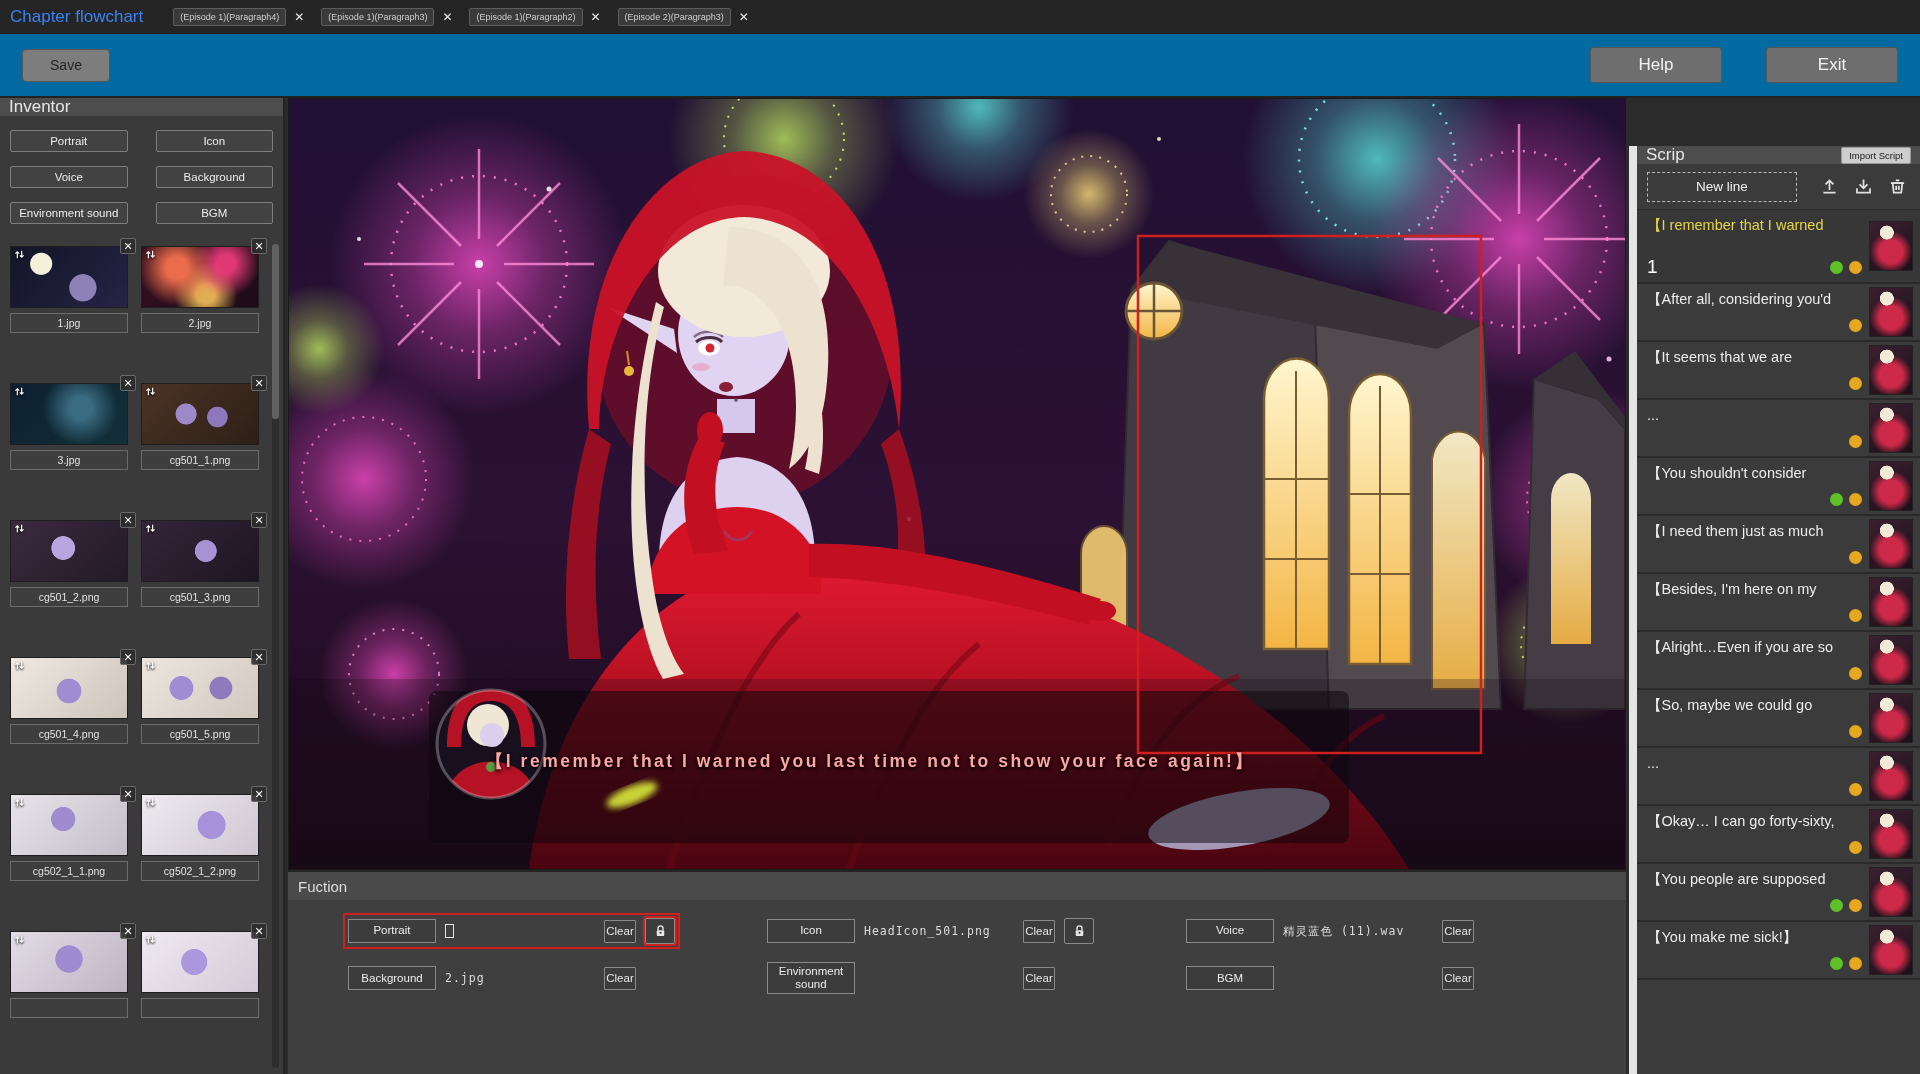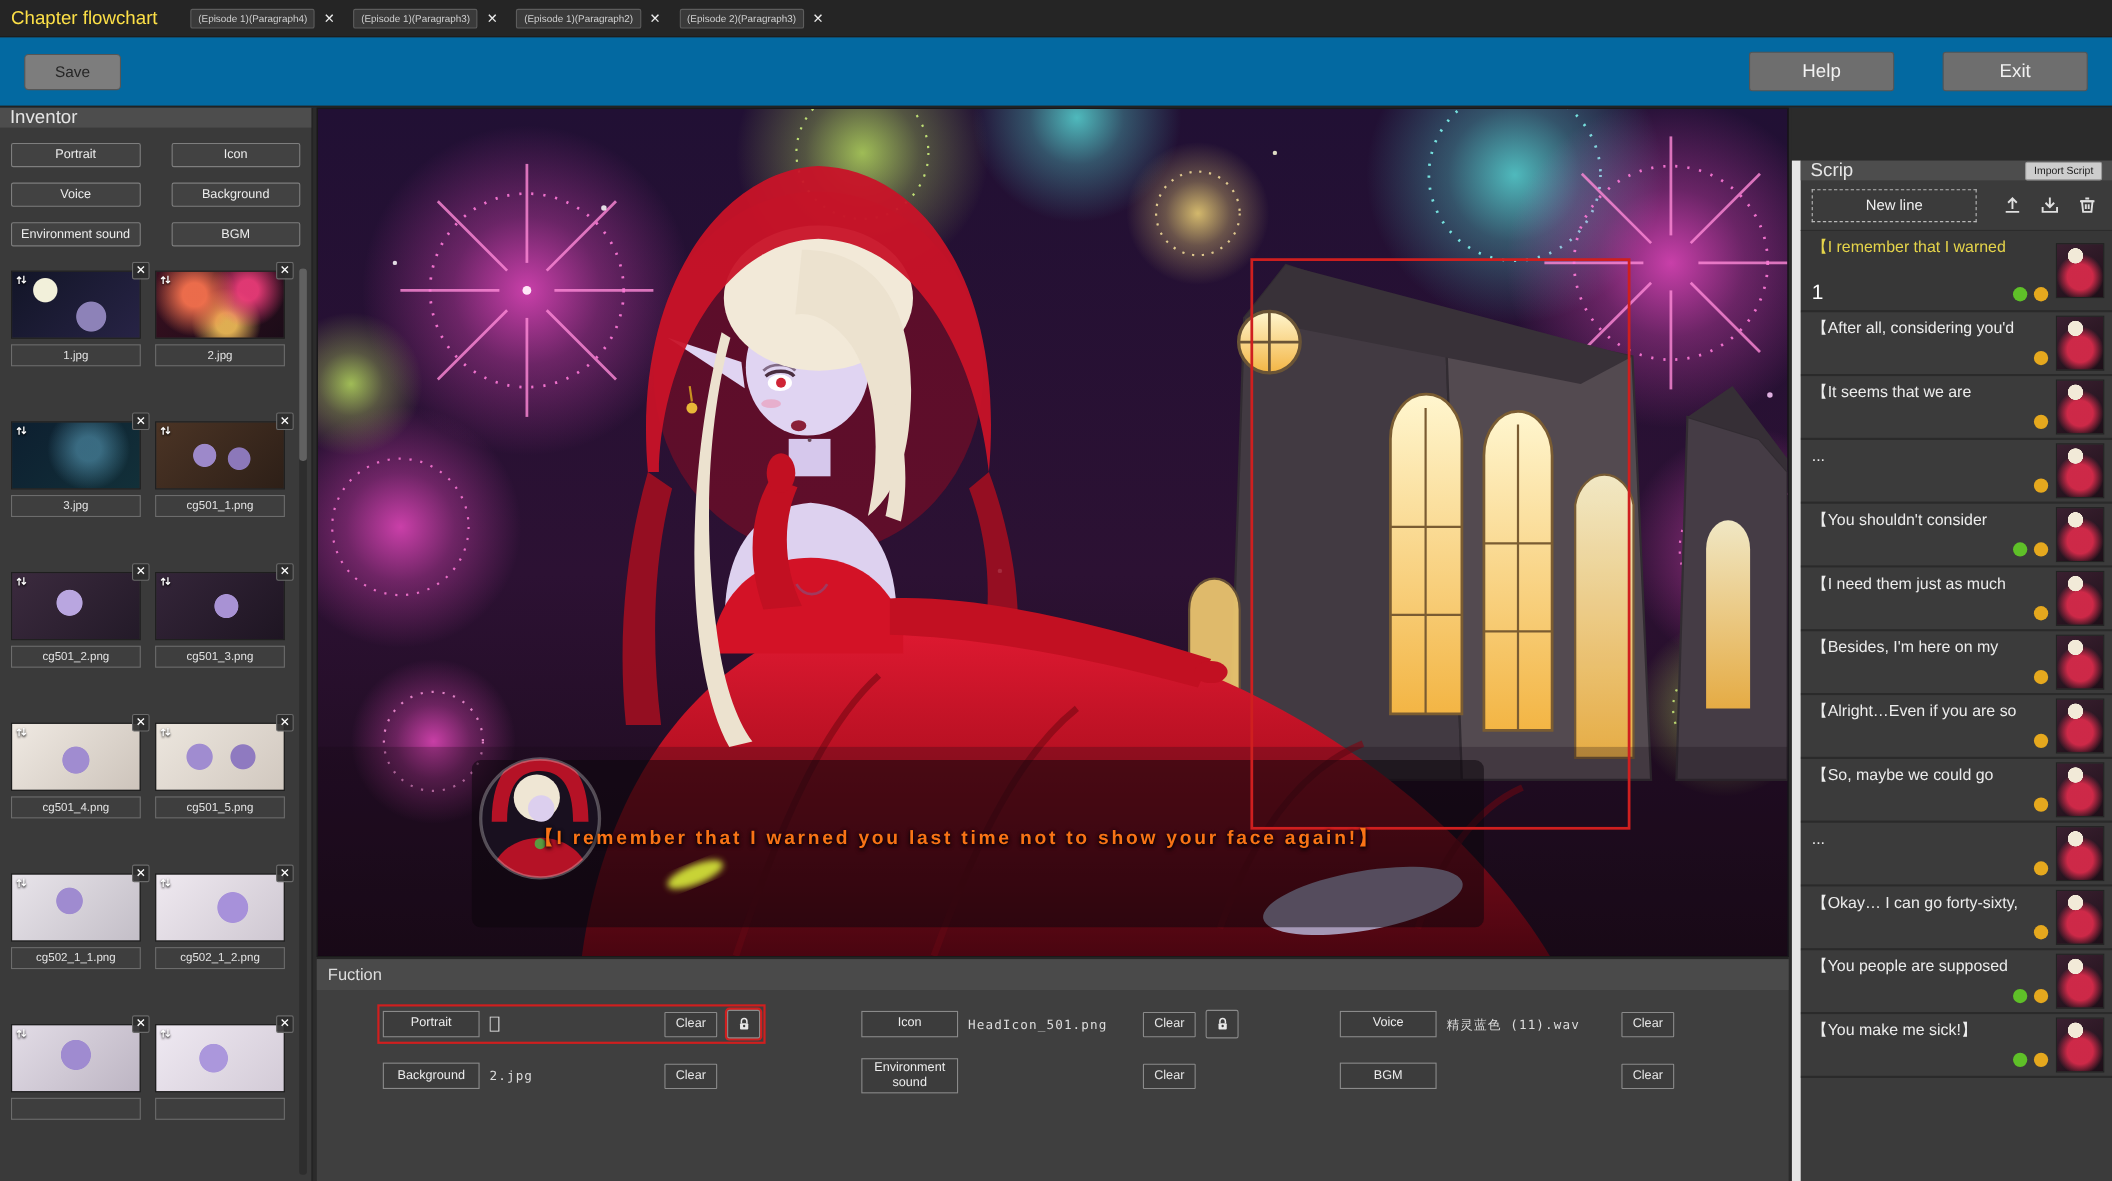--- a/index.html
+++ b/index.html
@@ -5,21 +5,21 @@
   :root{ --accent:#cf1f1f; --sel-text:#e5d44a; }
   *{margin:0;padding:0;box-sizing:border-box;}
   html,body{width:1920px;height:1074px;overflow:hidden;background:#2b2b2b;
     font-family:"Liberation Sans", sans-serif;}
   button{font-family:inherit;cursor:pointer;}
   .app{width:1920px;height:1074px;display:flex;flex-direction:column;background:#2b2b2b;}
 
   
   .tabbar{height:34px;flex:none;background:#252525;border-bottom:1px solid #1b1b1b;
     display:flex;align-items:center;padding:0 10px;}
-  .app-title{color:#fde047;font-size:17px;margin-right:30px;white-space:nowrap;}
+  .app-title{color:#3b82f6;font-size:17px;margin-right:30px;white-space:nowrap;}
   .tabs{display:flex;gap:17px;align-items:center;}
   .tab{display:flex;align-items:center;gap:8px;}
   .tab-label{font-size:9px;color:#cfcfcf;background:#3a3a3a;border:1px solid #5d5d5d;
     padding:3px 6px;border-radius:2px;white-space:nowrap;}
   .tab-close{color:#ededed;font-size:12px;line-height:1;}
 
   
   .toolbar{height:64px;flex:none;background:#0369a1;border-bottom:2px solid #222;
     display:flex;align-items:center;padding:0 22px;}
   .btn-save{width:88px;height:33px;background:#7d7d7d;border:1px solid #565656;border-radius:4px;
@@ -55,39 +55,39 @@
   .scrollbar-thumb{position:absolute;top:0;left:0;right:0;height:175px;background:#616161;border-radius:3px;}
   .import-row{flex:none;height:56px;display:flex;align-items:center;justify-content:center;}
   .btn-import{width:172px;height:30px;background:#424242;border:1px solid #7e7e7e;color:#ececec;
     font-size:13px;border-radius:2px;}
 
   
   .center{flex:1;min-width:0;display:flex;flex-direction:column;background:#2b2b2b;padding:0 3px;}
   .preview{flex:1;position:relative;background:#140a1c;border:1px solid #1a1a1a;overflow:hidden;}
   .preview svg.scene{position:absolute;inset:0;width:100%;height:100%;}
   .dialog-text{position:absolute;left:43.5%;top:86%;transform:translate(-50%,-50%);
-    color:#f97316;font-size:17.5px;font-weight:bold;letter-spacing:2.5px;white-space:nowrap;
+    color:#fca5a5;font-size:17.5px;font-weight:bold;letter-spacing:2.5px;white-space:nowrap;
     text-shadow:0 2px 4px rgba(0,0,0,.95),0 0 3px rgba(0,0,0,.8);}
 
   .fuction{height:204px;flex:none;background:#3f3f3f;border-top:2px solid #242424;
     display:flex;flex-direction:column;}
   .fuction-title{height:28px;flex:none;background:#4a4a4a;color:#dedede;font-size:15px;
     display:flex;align-items:center;padding:0 10px;}
   .fields{display:grid;grid-template-columns:auto auto auto;justify-content:start;
     column-gap:92px;row-gap:18px;padding:18px 0 0 60px;}
   .field{display:flex;align-items:center;gap:9px;}
   .field-hl{outline:2px solid var(--accent);outline-offset:3px;}
   .field-hl .btn-lock{box-shadow:0 0 0 2px var(--accent);}
   .field-label{min-width:88px;max-width:88px;min-height:24px;background:#3c3c3c;
     border:1px solid #8a8a8a;color:#ececec;font-size:11.5px;display:flex;align-items:center;
     justify-content:center;text-align:center;line-height:1.15;padding:2px 3px;}
   .field-value{width:150px;color:#dcdcdc;font-size:11.5px;letter-spacing:1px;
     font-family:"DejaVu Sans Mono",monospace;white-space:nowrap;overflow:hidden;display:flex;align-items:flex-end;gap:3px;}
   .value-cursor{display:inline-block;width:9px;height:14px;border:1px solid #e6e6e6;}
-  .btn-clear{width:48px;height:23px;background:#3c3c3c;border:1px solid #8a8a8a;color:#e6e6e6;
+  .btn-clear{width:32px;height:23px;background:#3c3c3c;border:1px solid #8a8a8a;color:#e6e6e6;
     font-size:11.5px;border-radius:1px;}
   .btn-lock{width:30px;height:26px;background:#3c3c3c;border:1px solid #8a8a8a;border-radius:2px;
     display:flex;align-items:center;justify-content:center;}
 
   
   .right{width:291px;flex:none;background:#3b3b3b;border-left:8px solid #e5e5e5;
     display:flex;flex-direction:column;min-height:0;margin-top:48px;}
   .btn-import-script{margin-left:auto;font-size:9.5px;background:#cdcdcd;color:#1c1c1c;
     border:1px solid #9a9a9a;padding:2px 7px;border-radius:2px;}
   .newline-row{height:46px;flex:none;display:flex;align-items:center;gap:9px;padding:0 10px;

